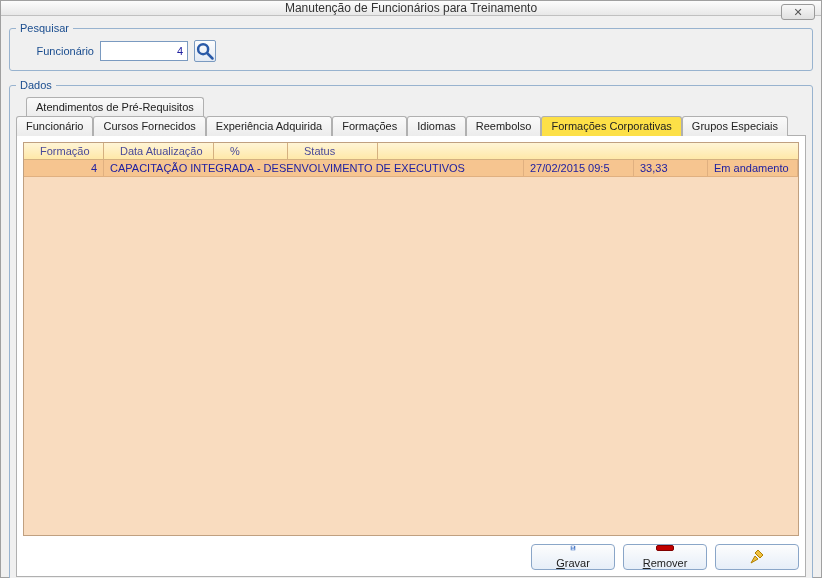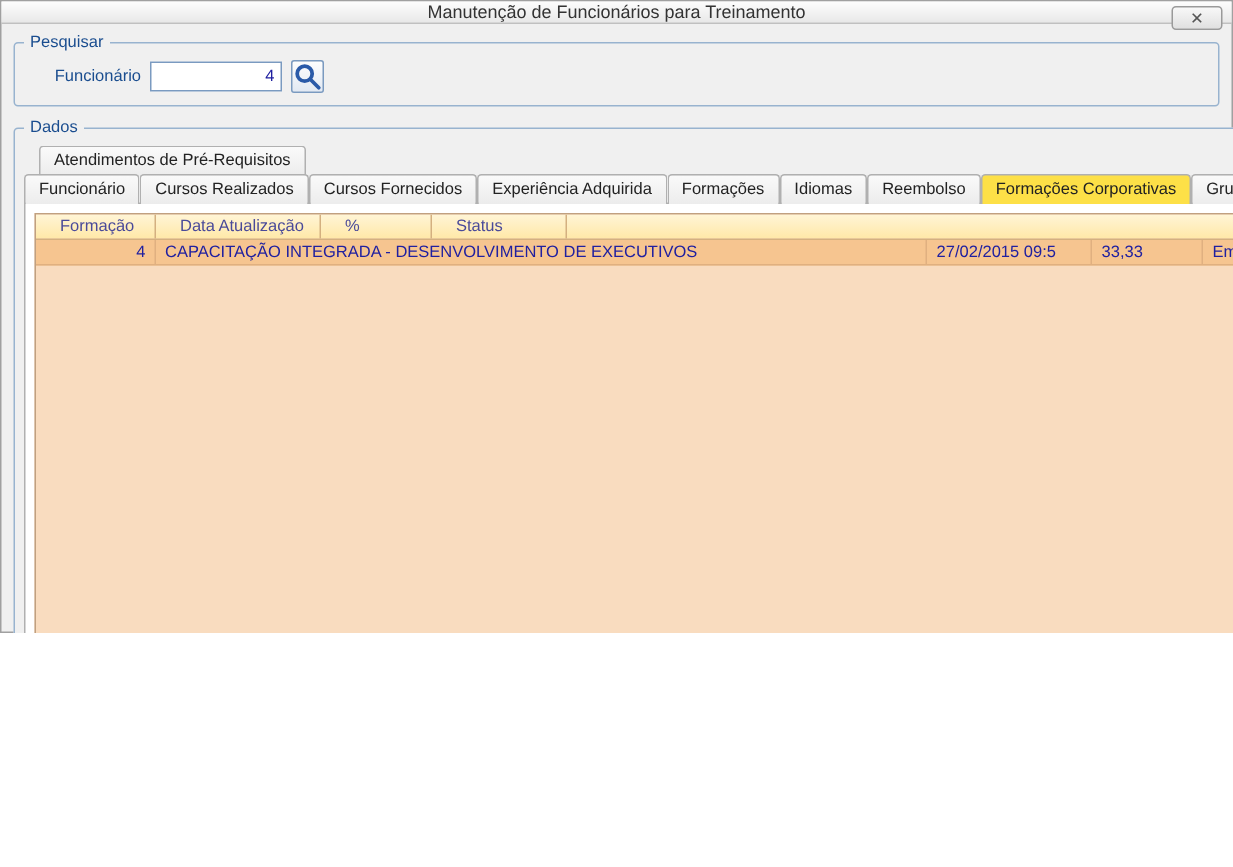--- a/index.html
+++ b/index.html
@@ -3,21 +3,21 @@
 <meta charset="utf-8">
 <style>
   * { box-sizing: border-box; }
   body {
     margin: 0;
     font-family: Tahoma, Verdana, sans-serif;
     font-size: 11px;
     background: #fff;
     color: #000;
   }
-  .window { width: 822px; height: 422px; background: #f0f0f0; display: flex; flex-direction: column; border: 1px solid #a0a0a0; }
+  .window { width: 822px; height: 578px; background: #f0f0f0; display: flex; flex-direction: column; border: 1px solid #a0a0a0; }
   .titlebar {
     height: 26px;
     background: linear-gradient(#fdfdfd, #e8e8e8);
     border-bottom: 1px solid #c0c0c0;
     display: flex;
     align-items: center;
     justify-content: center;
     position: relative;
     font-size: 12px;
   }
@@ -192,21 +192,20 @@
     <fieldset class="group" style="flex:1; display:flex;">
       <legend>Dados</legend>
       <div class="dados-body" style="flex:1;">
 
         <div class="tabs">
           <div class="tab-row row1">
             <div class="tab">Atendimentos de Pré-Requisitos</div>
           </div>
           <div class="tab-row row2">
             <div class="tab">Funcionário</div>
-            <div class="tab">Cursos Realizados</div>
             <div class="tab">Cursos Fornecidos</div>
             <div class="tab">Experiência Adquirida</div>
             <div class="tab">Formações</div>
             <div class="tab">Idiomas</div>
             <div class="tab">Reembolso</div>
             <div class="tab active">Formações Corporativas</div>
             <div class="tab">Grupos Especiais</div>
           </div>
         </div>
 
@@ -230,20 +229,24 @@
           <div class="btn-row">
             <button class="btn">
               <svg viewBox="0 0 16 16">
                 <path d="M2 2h10l2 2v10H2z" fill="#3a6bbf"></path>
                   <rect x="4" y="3" width="7" height="4" fill="#fff"></rect>
                   <rect x="4" y="9" width="8" height="4" fill="#cfe0f7"></rect>
               </svg>
               <span><span class="u">G</span><span>ravar</span></span>
             </button>
             <button class="btn">
+              <span class="remover-icon"></span>
+              <span><span class="u">R</span><span>emover</span></span>
+            </button>
+            <button class="btn">
               <svg viewBox="0 0 16 16">
                 <path d="M9 1l5 5-3 3-5-5z" fill="#f0c040" stroke="#b08000"></path>
                   <path d="M6 7l-4 7 7-4z" fill="#f0c040" stroke="#b08000"></path>
               </svg>
 
             </button>
           </div>
         </div>
 
       </div>

